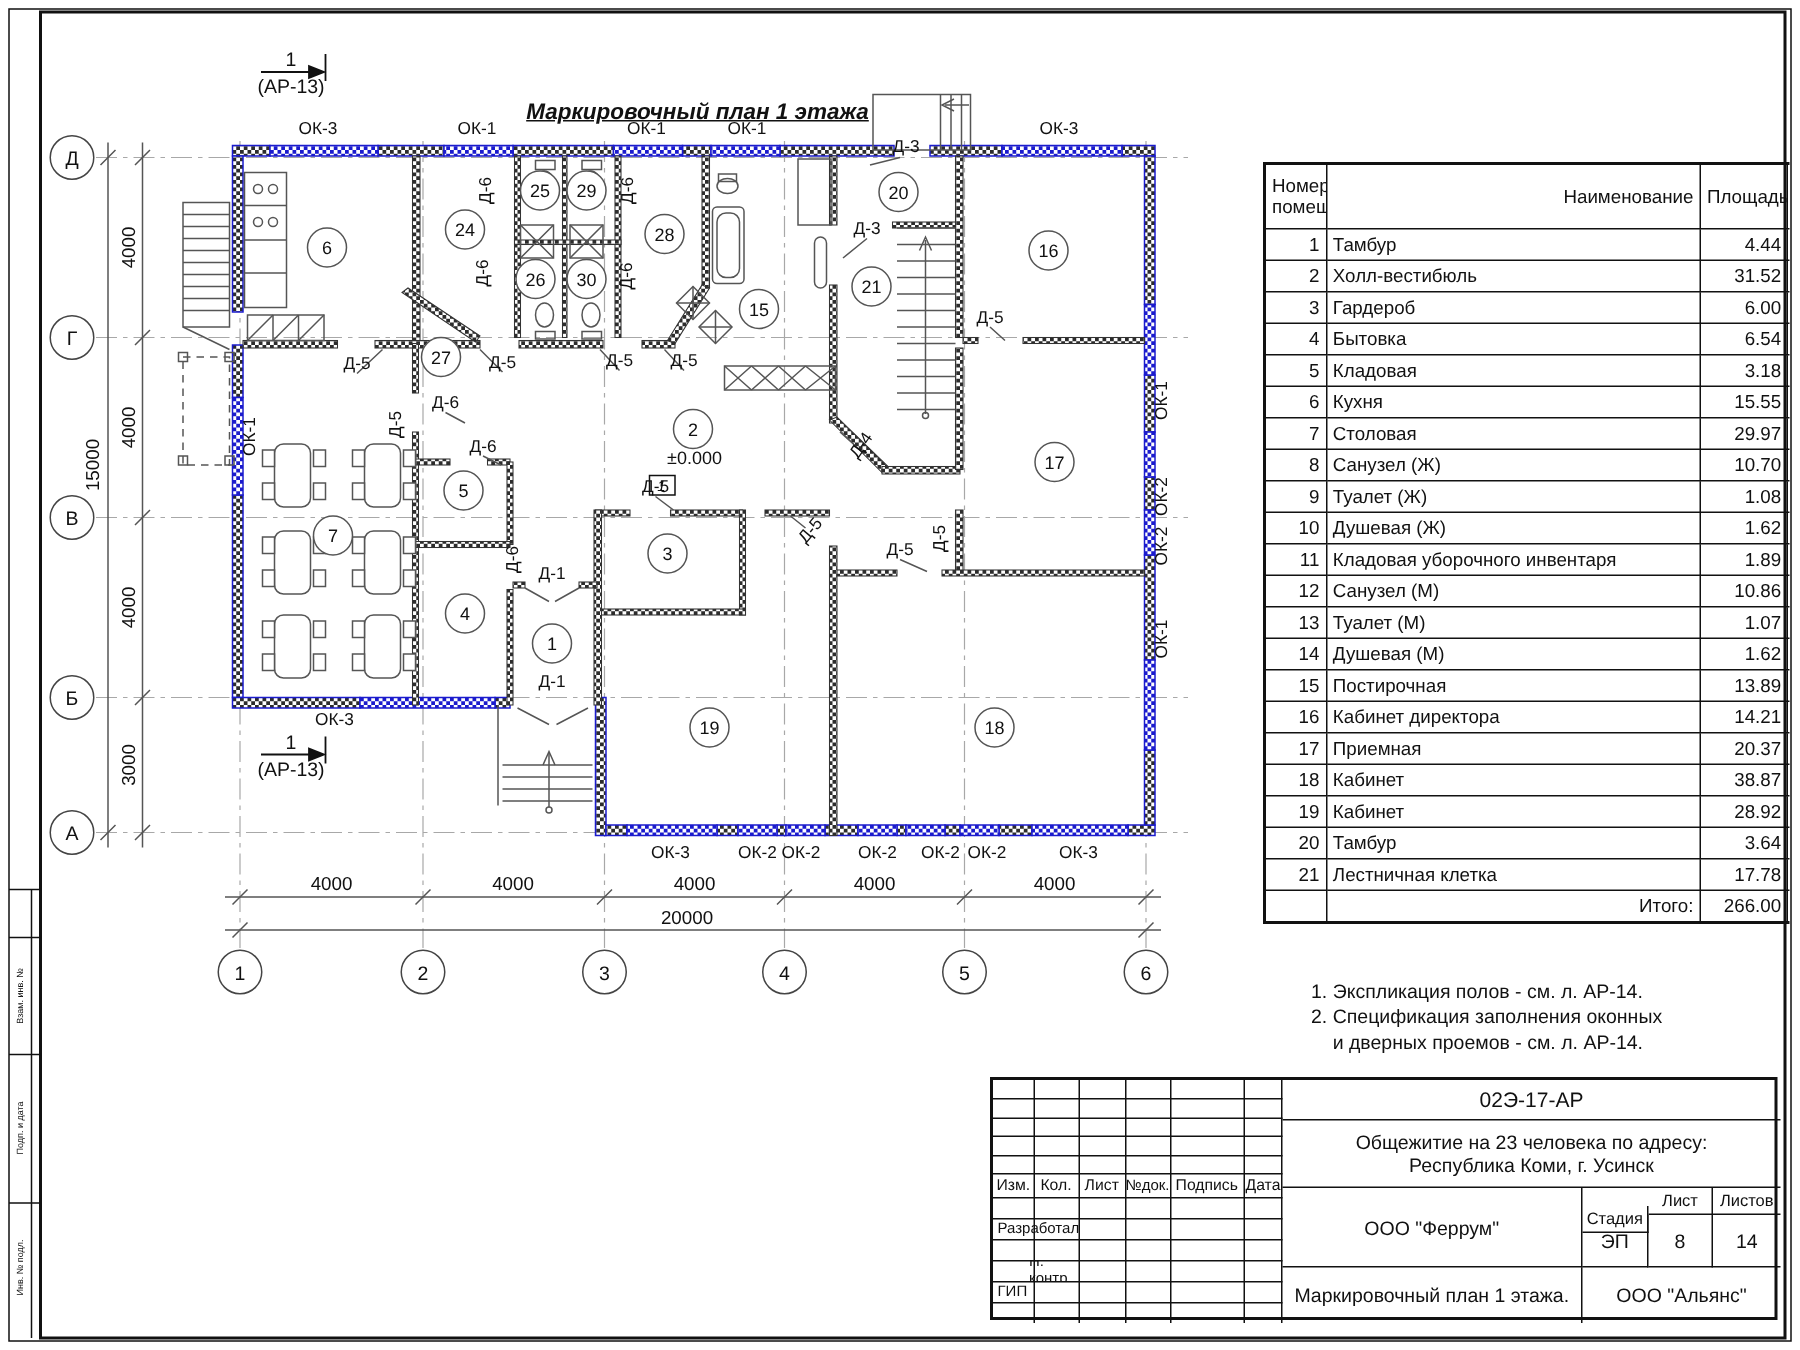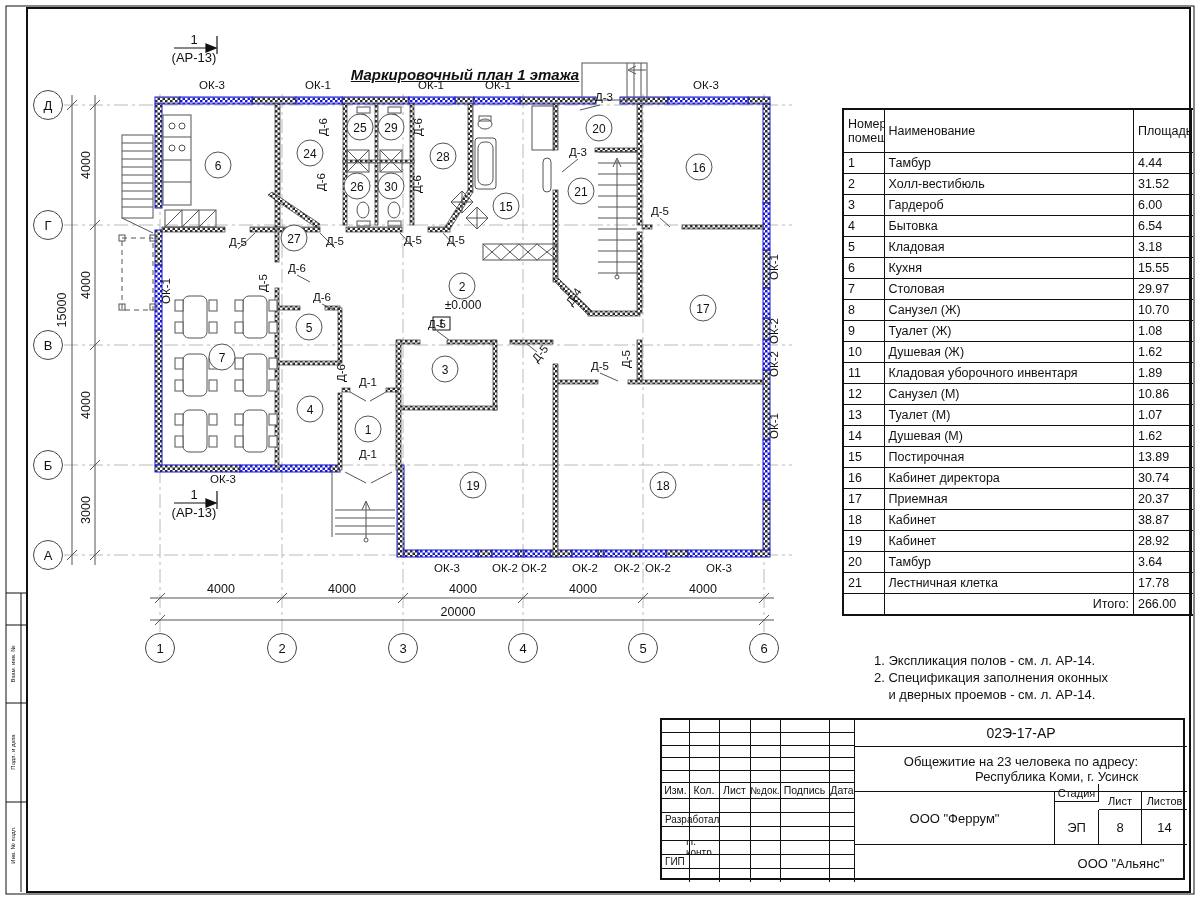--- a/index.html
+++ b/index.html
@@ -7,30 +7,30 @@
   #sheet{position:absolute;inset:0;}
   svg text{font-family:"Liberation Sans",sans-serif;fill:#111;}
   .ttl{position:absolute;font-style:italic;font-weight:bold;text-decoration:underline;white-space:nowrap;margin-top:33px;}
   #plan-title{left:300px;top:33px;width:330px;text-align:center;font-size:15px;}
   #expl-title{left:860px;top:58px;width:330px;text-align:center;font-size:14.5px;}
   
   #expl-wrap{position:absolute;left:842px;top:108px;width:351px;overflow:hidden;}
   table.expl{border-collapse:collapse;table-layout:fixed;width:392px;font-size:12.5px;}
   table.expl td,table.expl th{border:1px solid #111;padding:0 4px;height:20px;font-weight:normal;overflow:hidden;white-space:nowrap;}
   table.expl th{height:42px;font-size:12.5px;}
-  table.expl .c{text-align:left;margin-left:36px;}
+  table.expl .c{text-align:right;margin-left:36px;}
   table.expl .l{text-align:left;}
   table.expl .r{text-align:right;}
   table.expl{border:2px solid #111;}
   
   #notes{position:absolute;left:874px;top:652px;font-size:13px;line-height:17px;white-space:pre;}
   
   #tb{position:absolute;left:660px;top:718px;width:525px;height:162px;border:2px solid #111;box-sizing:border-box;font-size:11px;}
   .cell{position:absolute;box-sizing:border-box;border-right:1px solid #111;border-bottom:1px solid #111;overflow:hidden;}
-  .cc{display:flex;align-items:center;justify-content:center;text-align:right;}
+  .cc{display:flex;align-items:center;justify-content:center;text-align:center;}
   .cl{display:flex;align-items:center;padding-left:3px;}
   .nb{border:none;}
 </style>
 </head>
 <body>
 
 <div id="sheet">
 <svg id="plansvg" width="1200" height="900" viewBox="0 0 1200 900" style="position:absolute;left:0;top:0;">
   <defs>
     <pattern id="hg" width="5" height="5" patternUnits="userSpaceOnUse">
@@ -537,21 +537,21 @@
   </tr>
           <tr>
     <td class="c">15</td>
     <td class="l">Постирочная</td>
     <td class="c">13.89</td>
     <td></td>
   </tr>
           <tr>
     <td class="c">16</td>
     <td class="l">Кабинет директора</td>
-    <td class="c">30.74</td>
+    <td class="c">14.21</td>
     <td></td>
   </tr>
           <tr>
     <td class="c">17</td>
     <td class="l">Приемная</td>
     <td class="c">20.37</td>
     <td></td>
   </tr>
           <tr>
     <td class="c">18</td>
@@ -623,21 +623,22 @@
   <div class="cell nb cl" style="left:0;top:134px;width:60px;height:14px;font-size:10px;">ГИП</div>
 
   <div class="cell cc" style="left:193px;top:0;width:332px;height:27px;border-right:none;font-size:14px;">02Э-17-АР</div>
   <div class="cell cc" style="left:193px;top:27px;width:332px;height:45px;border-right:none;font-size:13px;">
     <div>
           <div>Общежитие на 23 человека по адресу:</div>
           <div>Республика Коми, г. Усинск</div>
         </div>
   </div>
   <div class="cell cc" style="left:193px;top:72px;width:200px;height:53px;font-size:13px;">ООО "Феррум"</div>
-  <div class="cell cc" style="left:393px;top:64px;width:44px;height:18px;font-size:11px;">Стадия</div>
+  <div class="cell cc" style="left:393px;top:84px;width:44px;height:18px;font-size:11px;">Стадия</div>
   <div class="cell cc" style="left:437px;top:72px;width:43px;height:18px;font-size:11px;">Лист</div>
   <div class="cell cc" style="left:480px;top:72px;width:45px;height:18px;border-right:none;font-size:11px;">Листов</div>
   <div class="cell cc" style="left:393px;top:90px;width:44px;height:35px;font-size:13px;">ЭП</div>
   <div class="cell cc" style="left:437px;top:90px;width:43px;height:35px;font-size:13px;">8</div>
   <div class="cell cc" style="left:480px;top:90px;width:45px;height:35px;border-right:none;font-size:13px;">14</div>
+  <div class="cell cc" style="left:193px;top:125px;width:200px;height:37px;border-bottom:none;font-size:13px;">Маркировочный план 1 этажа.</div>
   <div class="cell cc" style="left:393px;top:125px;width:132px;height:37px;border-right:none;border-bottom:none;font-size:13px;">ООО "Альянс"</div>
 </div>
 </div>
 
 </body></html>

